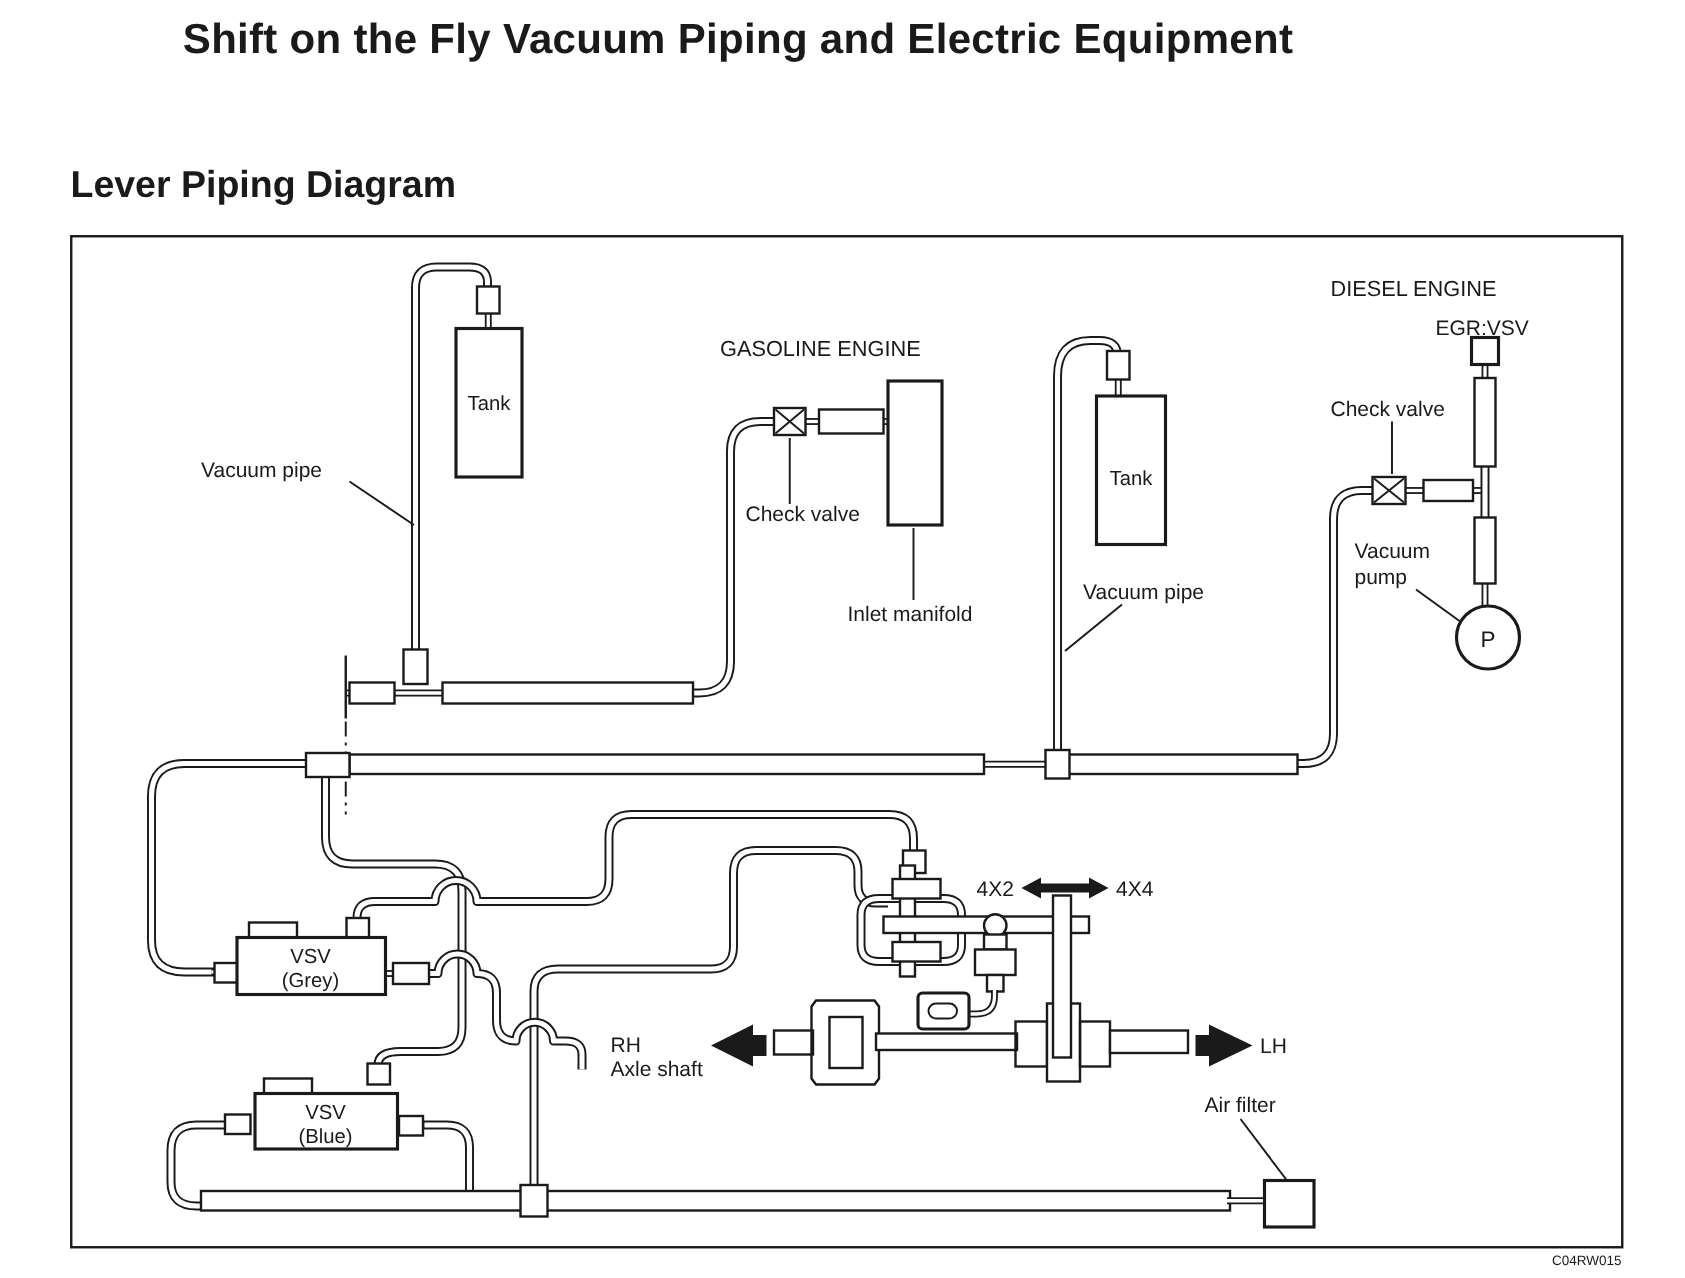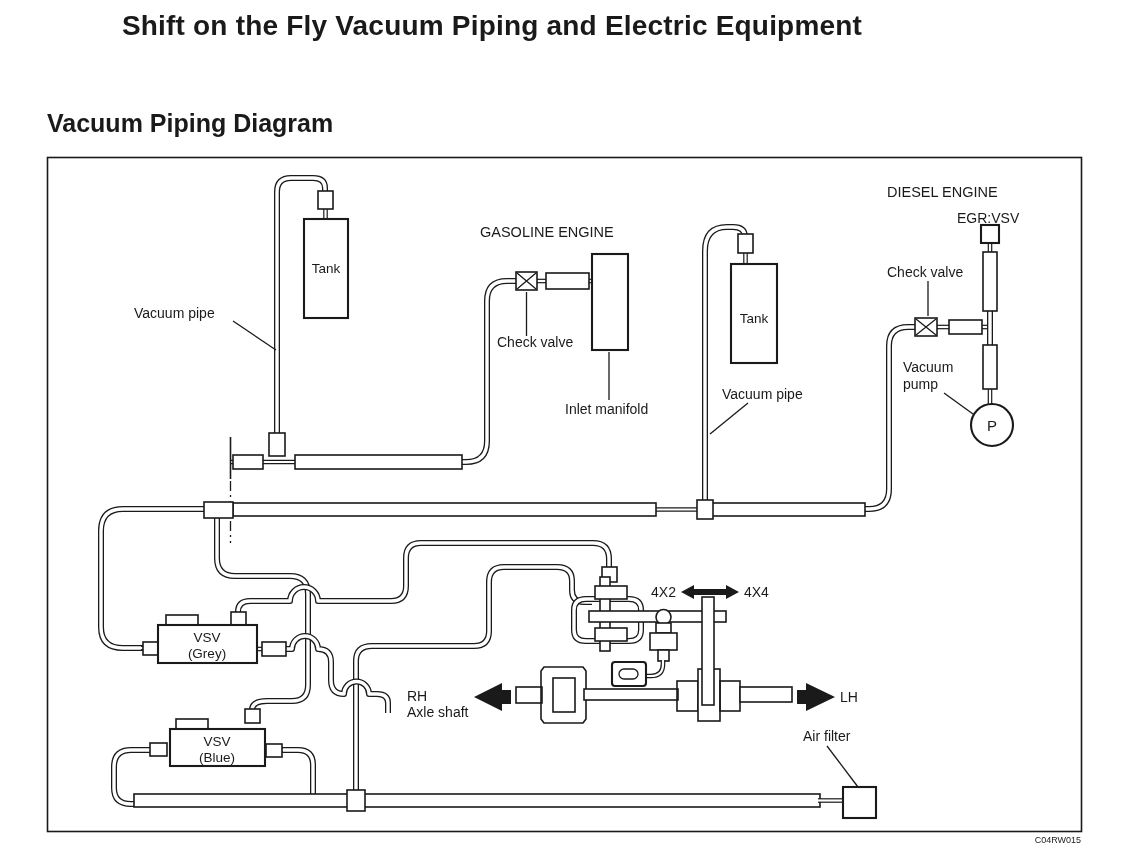--- a/index.html
+++ b/index.html
@@ -26,21 +26,21 @@
   .te { text-anchor:end; }
   .small { font-size:9px; }
   .boxlbl { font-size:13.5px; }
 </style>
 </head>
 <body>
 
 <div class="title">
   <div>Shift on the Fly Vacuum Piping and Electric Equipment</div>
 </div>
-<div class="section-heading">Vacuum Piping Diagram</div>
+<div class="section-heading">Lever Piping Diagram</div>
 
 <svg width="1123" height="852" viewBox="0 0 1123 852">
   <defs>
     <pattern id="hatch" width="5" height="5" patternUnits="userSpaceOnUse" patternTransform="rotate(45)">
       <rect width="5" height="5" fill="#ffffff"></rect>
       <line x1="1" y1="0" x2="1" y2="5" stroke="#1a1a1a" stroke-width="2"></line>
     </pattern>
     <pattern id="hstripe" width="6" height="4.5" patternUnits="userSpaceOnUse">
       <rect width="6" height="4.5" fill="#ffffff"></rect>
       <line x1="0" y1="1.2" x2="6" y2="1.2" stroke="#1a1a1a" stroke-width="1.8"></line>

